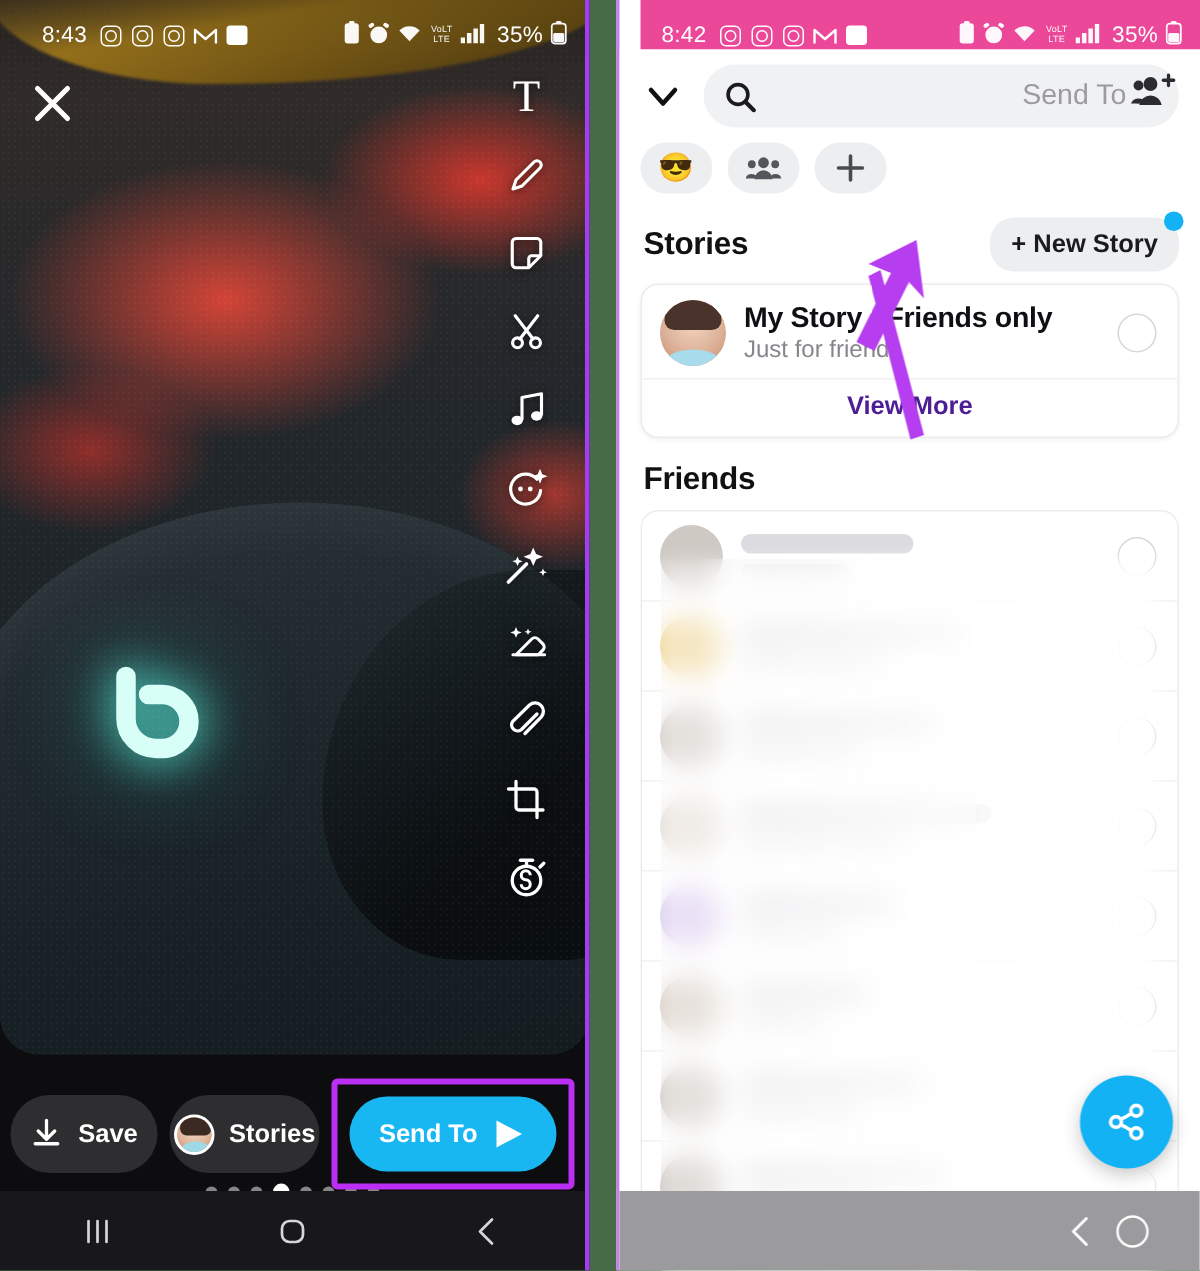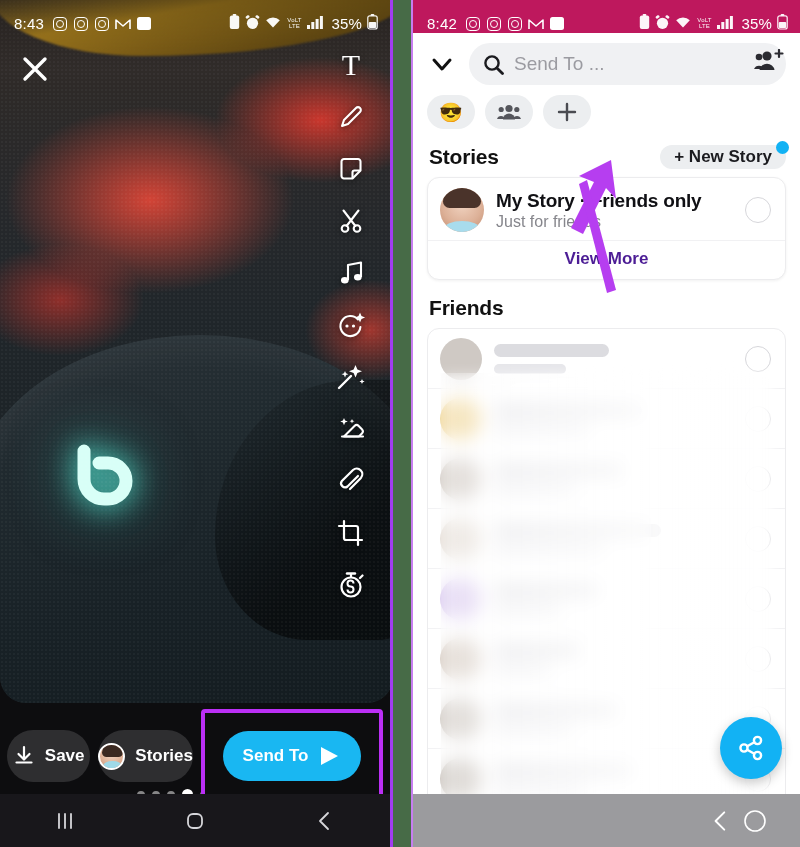--- a/index.html
+++ b/index.html
@@ -22,23 +22,24 @@
   .phone-right { left: 411px; width: 389px; background: #ffffff; border-left: 2px solid #c77ef0; }
 
   
   .statusbar {
     position: relative;
     height: 33px;
     display: flex; align-items: center;
     padding: 14px 12px 0 14px;
     font-size: 14px;
     letter-spacing: .2px;
+    margin-left: 14px;
   }
   .sb-left  { color: #fff; background: transparent; }
-  .sb-right { color: #ffffff; background: #be185d; }
+  .sb-right { color: #ffffff; background: #ec4899; }
   .sb-time { font-size: 15px; font-weight: 400; margin-right: 8px; }
   .sb-icons { display: flex; align-items: center; gap: 5px; }
   .sb-spacer { flex: 1; }
   .sb-ico { display: inline-block; opacity: .96; }
   .sb-pct { font-size: 15px; margin-left: 3px; }
 
   .glyph-ig, .glyph-m, .glyph-img {
     display: inline-flex; align-items: center; justify-content: center;
     width: 16px; height: 16px; font-size: 13px; line-height: 1;
   }
@@ -144,21 +145,21 @@
   .pill {
     height: 52px; border-radius: 26px;
     display: flex; align-items: center; justify-content: center; gap: 10px;
     background: #2e2e30; color: #fff;
     font-size: 17px; font-weight: 600;
     cursor: pointer;
   }
   .pill-save { width: 98px; }
   .pill-stories { flex: 1; }
   .send-wrap {
-    border: 4px solid #bb2ff5; border-radius: 4px; padding: 18px;
+    border: 4px solid #bb2ff5; border-radius: 4px; padding: 8px;
     background: #0d0d0f;
   }
   .pill-send {
     width: 138px; height: 50px; border-radius: 25px;
     background: #19b7f2; color: #fff;
     display: flex; align-items: center; justify-content: center; gap: 9px;
     font-size: 17px; font-weight: 600; cursor: pointer;
   }
   .bitmoji-ring {
     width: 27px; height: 27px; border-radius: 50%;
@@ -195,41 +196,41 @@
   .chev-btn { width: 34px; height: 34px; display:flex; align-items:center; justify-content:center; color:#111; cursor:pointer; }
   .search-box {
     flex: 1; height: 42px; border-radius: 21px;
     background: #f0f1f3;
     display: flex; align-items: center; gap: 10px;
     padding: 0 14px; cursor: text;
   }
   .search-box input {
     border: 0; outline: 0; background: transparent;
     font-family: "Liberation Sans", sans-serif;
-    font-size: 19px; color: #111; flex: 1;
+    font-size: 19px; color: #111; flex: 1; text-align: right;
   }
   .search-box input::placeholder { color: #9b9ba1; }
   .addfriends-btn { position:absolute; right: 16px; width: 30px; height: 30px; color:#1b1b1f; cursor:pointer; }
 
   .chip-row { display: flex; align-items: center; gap: 10px; padding: 2px 14px 10px 14px; }
   .chip {
     width: 48px; height: 34px; border-radius: 17px;
     background: #eceef0;
     display: flex; align-items: center; justify-content: center;
     cursor: pointer; font-size: 19px; color:#55565c;
   }
 
   .section-head {
     display: flex; align-items: center; justify-content: space-between;
     padding: 6px 14px 8px 16px;
   }
   .section-title { font-size: 21px; font-weight: 700; color: #111; letter-spacing: -.2px; }
   .newstory-btn {
     position: relative;
-    height: 24px; border-radius: 16px; background:#eceef0;
+    height: 36px; border-radius: 16px; background:#eceef0;
     display:flex; align-items:center; padding: 0 14px;
     font-size: 17px; font-weight: 700; color: #1b1b1f; cursor: pointer;
   }
   .blue-dot {
     position: absolute; right: -3px; top: -4px;
     width: 13px; height: 13px; border-radius: 50%; background: #12b2f4;
   }
 
   .card {
     margin: 0 14px; background: #fff;

